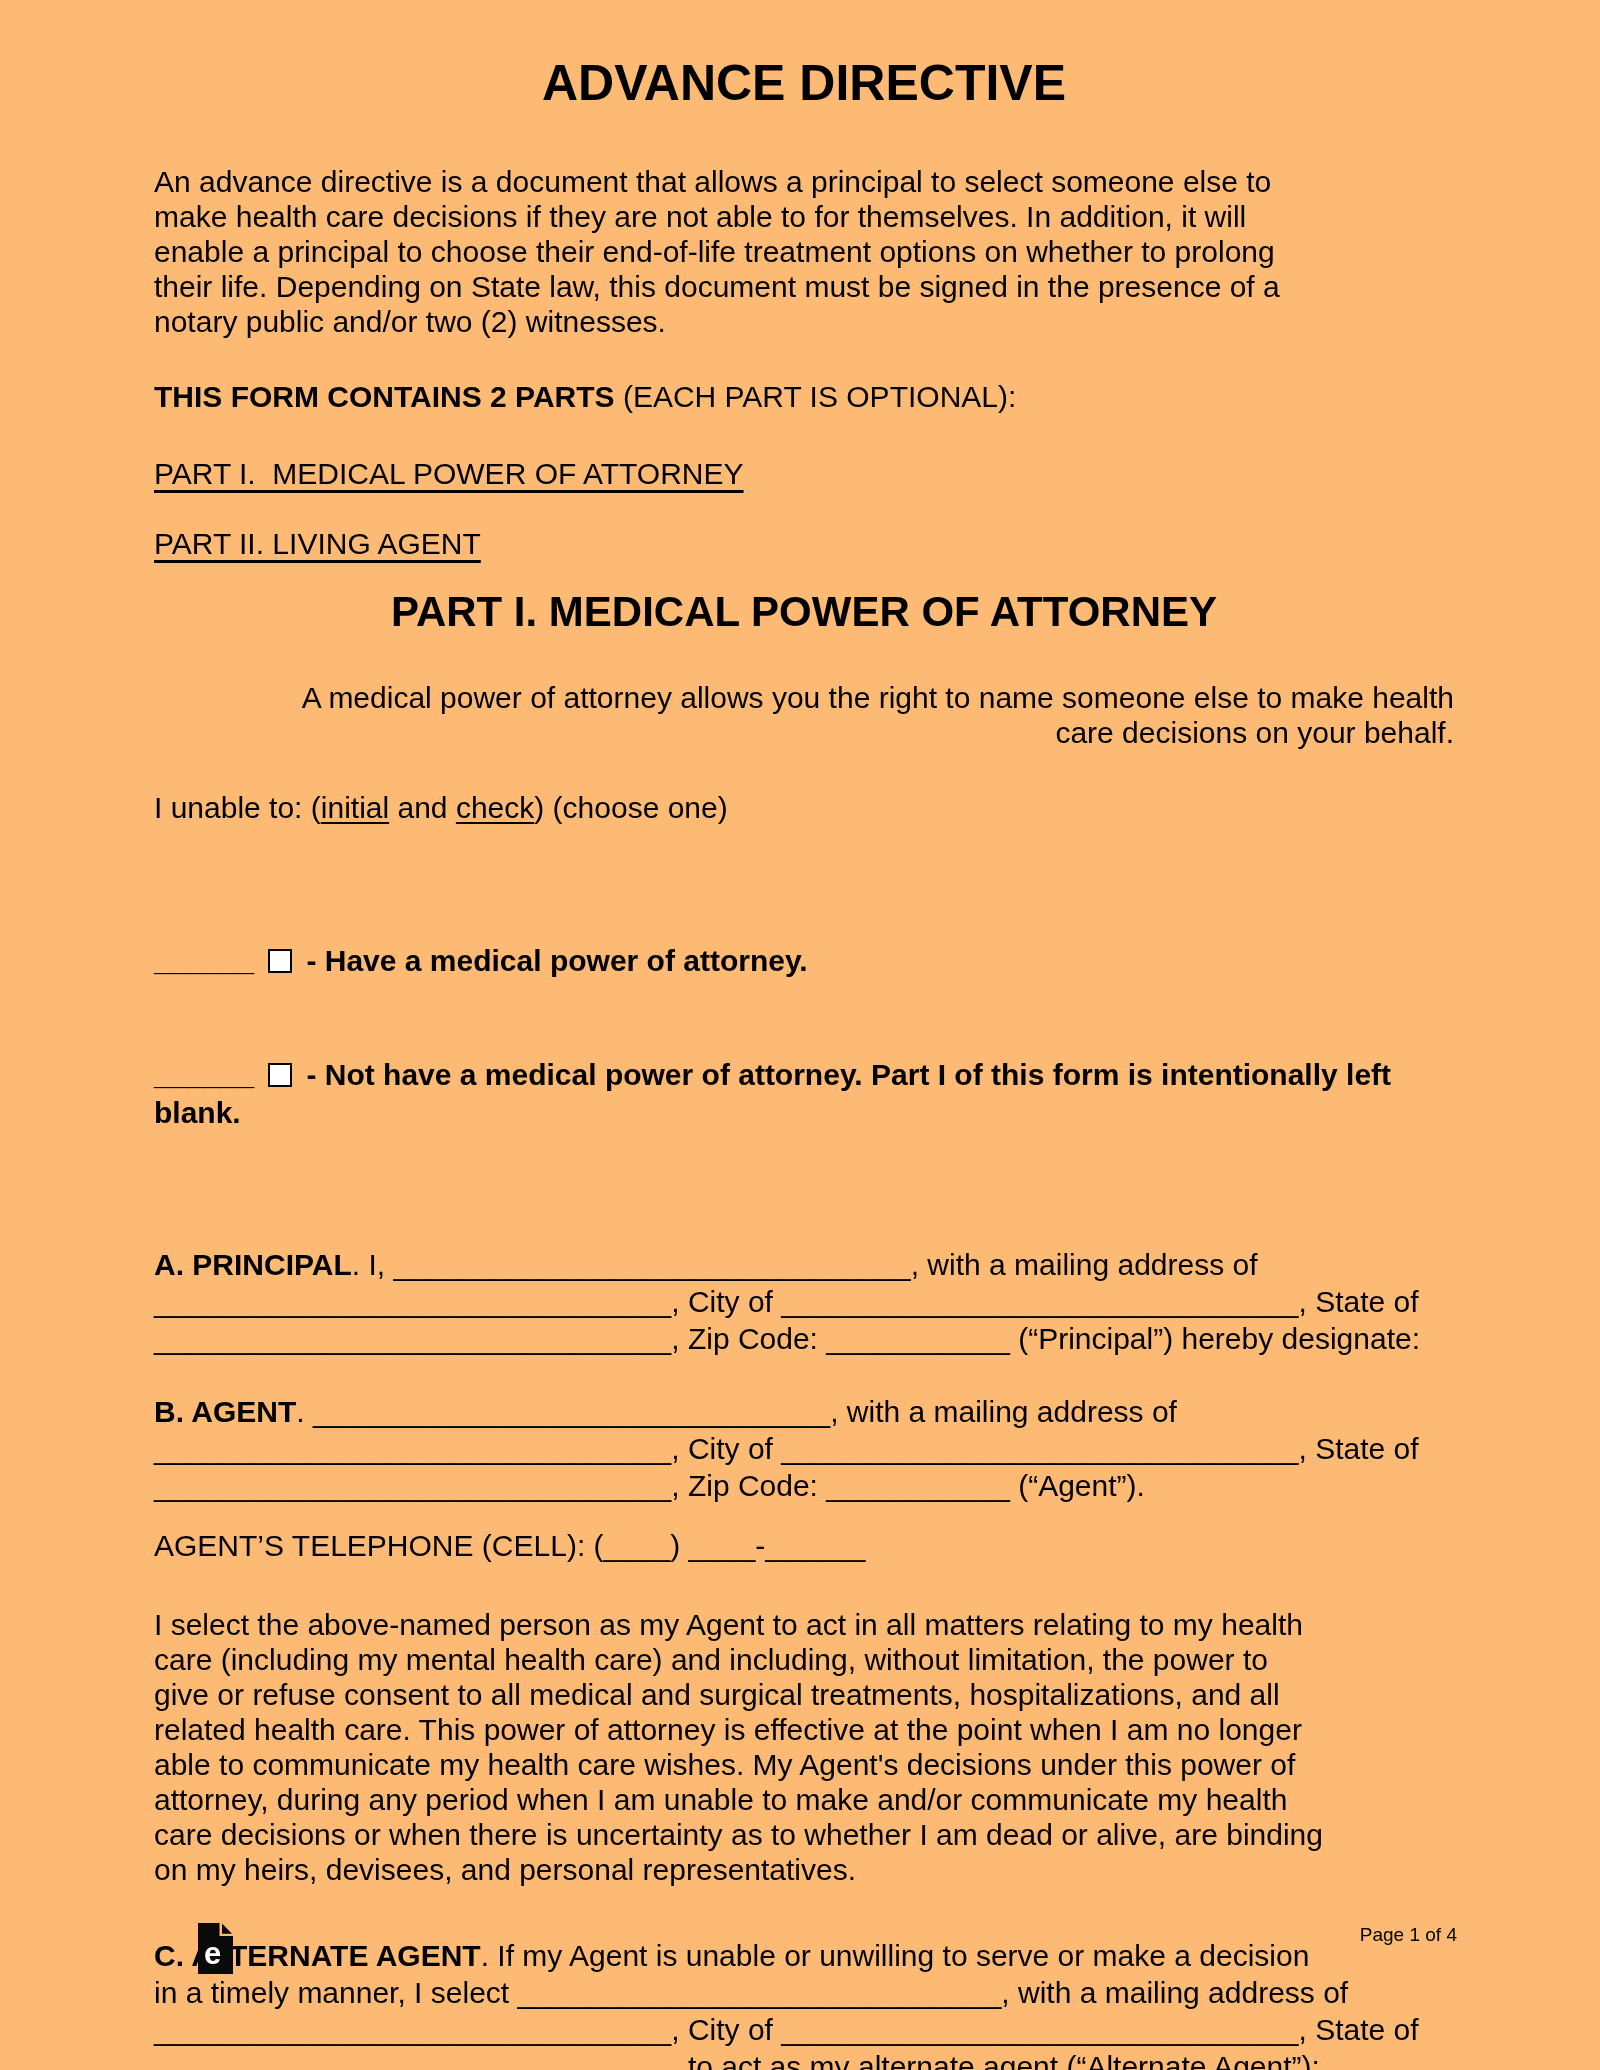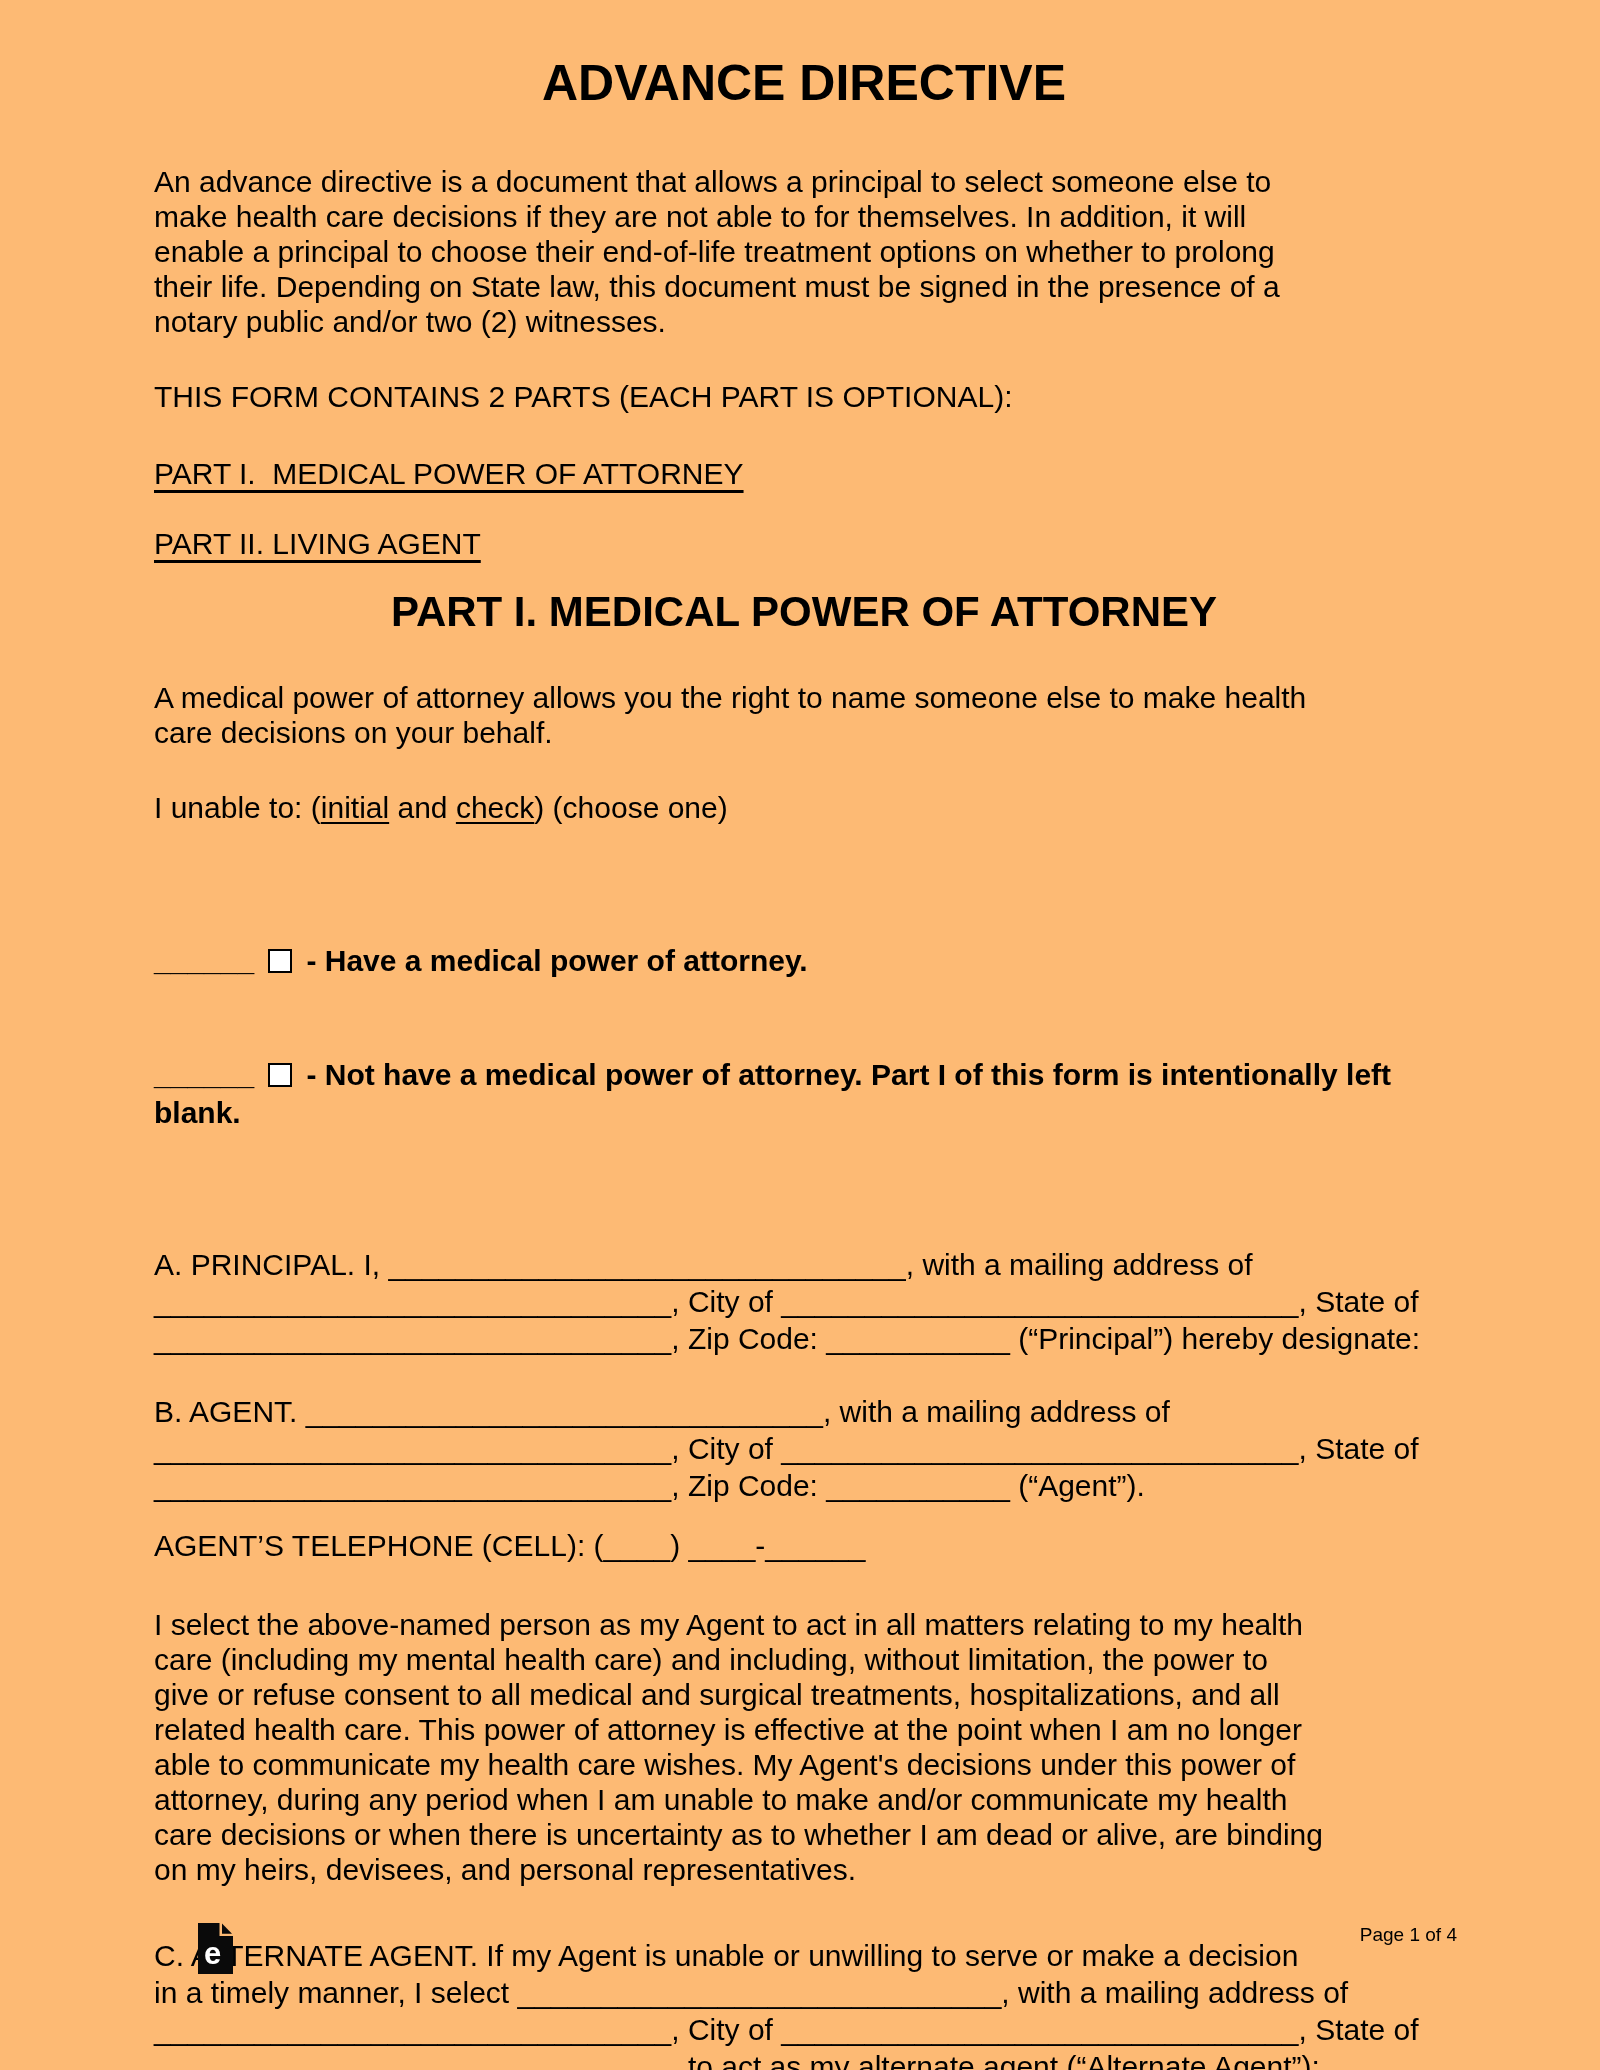--- a/index.html
+++ b/index.html
@@ -31,36 +31,36 @@
     margin: 27px 0 0 0;
     font-size: 42px;
     line-height: 48px;
     font-weight: bold;
     text-align: center;
   }
   .para {
     margin: 0;
     white-space: pre-wrap;
   }
-  .b { font-weight: normal; }
+  .b { font-weight: bold; }
   .ul-link {
     text-decoration: underline;
     text-decoration-thickness: 2.5px;
     text-underline-offset: 6px;
   }
   .ul-word {
     text-decoration: underline;
     text-decoration-thickness: 2px;
     text-underline-offset: 4px;
   }
   .m-intro      { margin-top: 54px; }
   .m-notice     { margin-top: 40px; }
   .m-link1      { margin-top: 42px; }
   .m-link2      { margin-top: 35px; }
-  .m-mpoa       { margin-top: 44px; }
+  .m-mpoa       { margin-top: 44px; text-align: right; }
   .m-choose     { margin-top: 40px; }
   .m-choices    { margin-top: 41px; line-height: 38px; font-weight: bold; }
   .m-principal  { margin-top: 38px; line-height: 37px; }
   .m-agent      { margin-top: 36px; line-height: 37px; }
   .m-agentphone { margin-top: 24px; }
   .m-select     { margin-top: 44px; }
   .m-alt        { margin-top: 50px; line-height: 37px; }
   .choice-line { white-space: pre-wrap; }
   .checkbox {
     display: inline-block;

